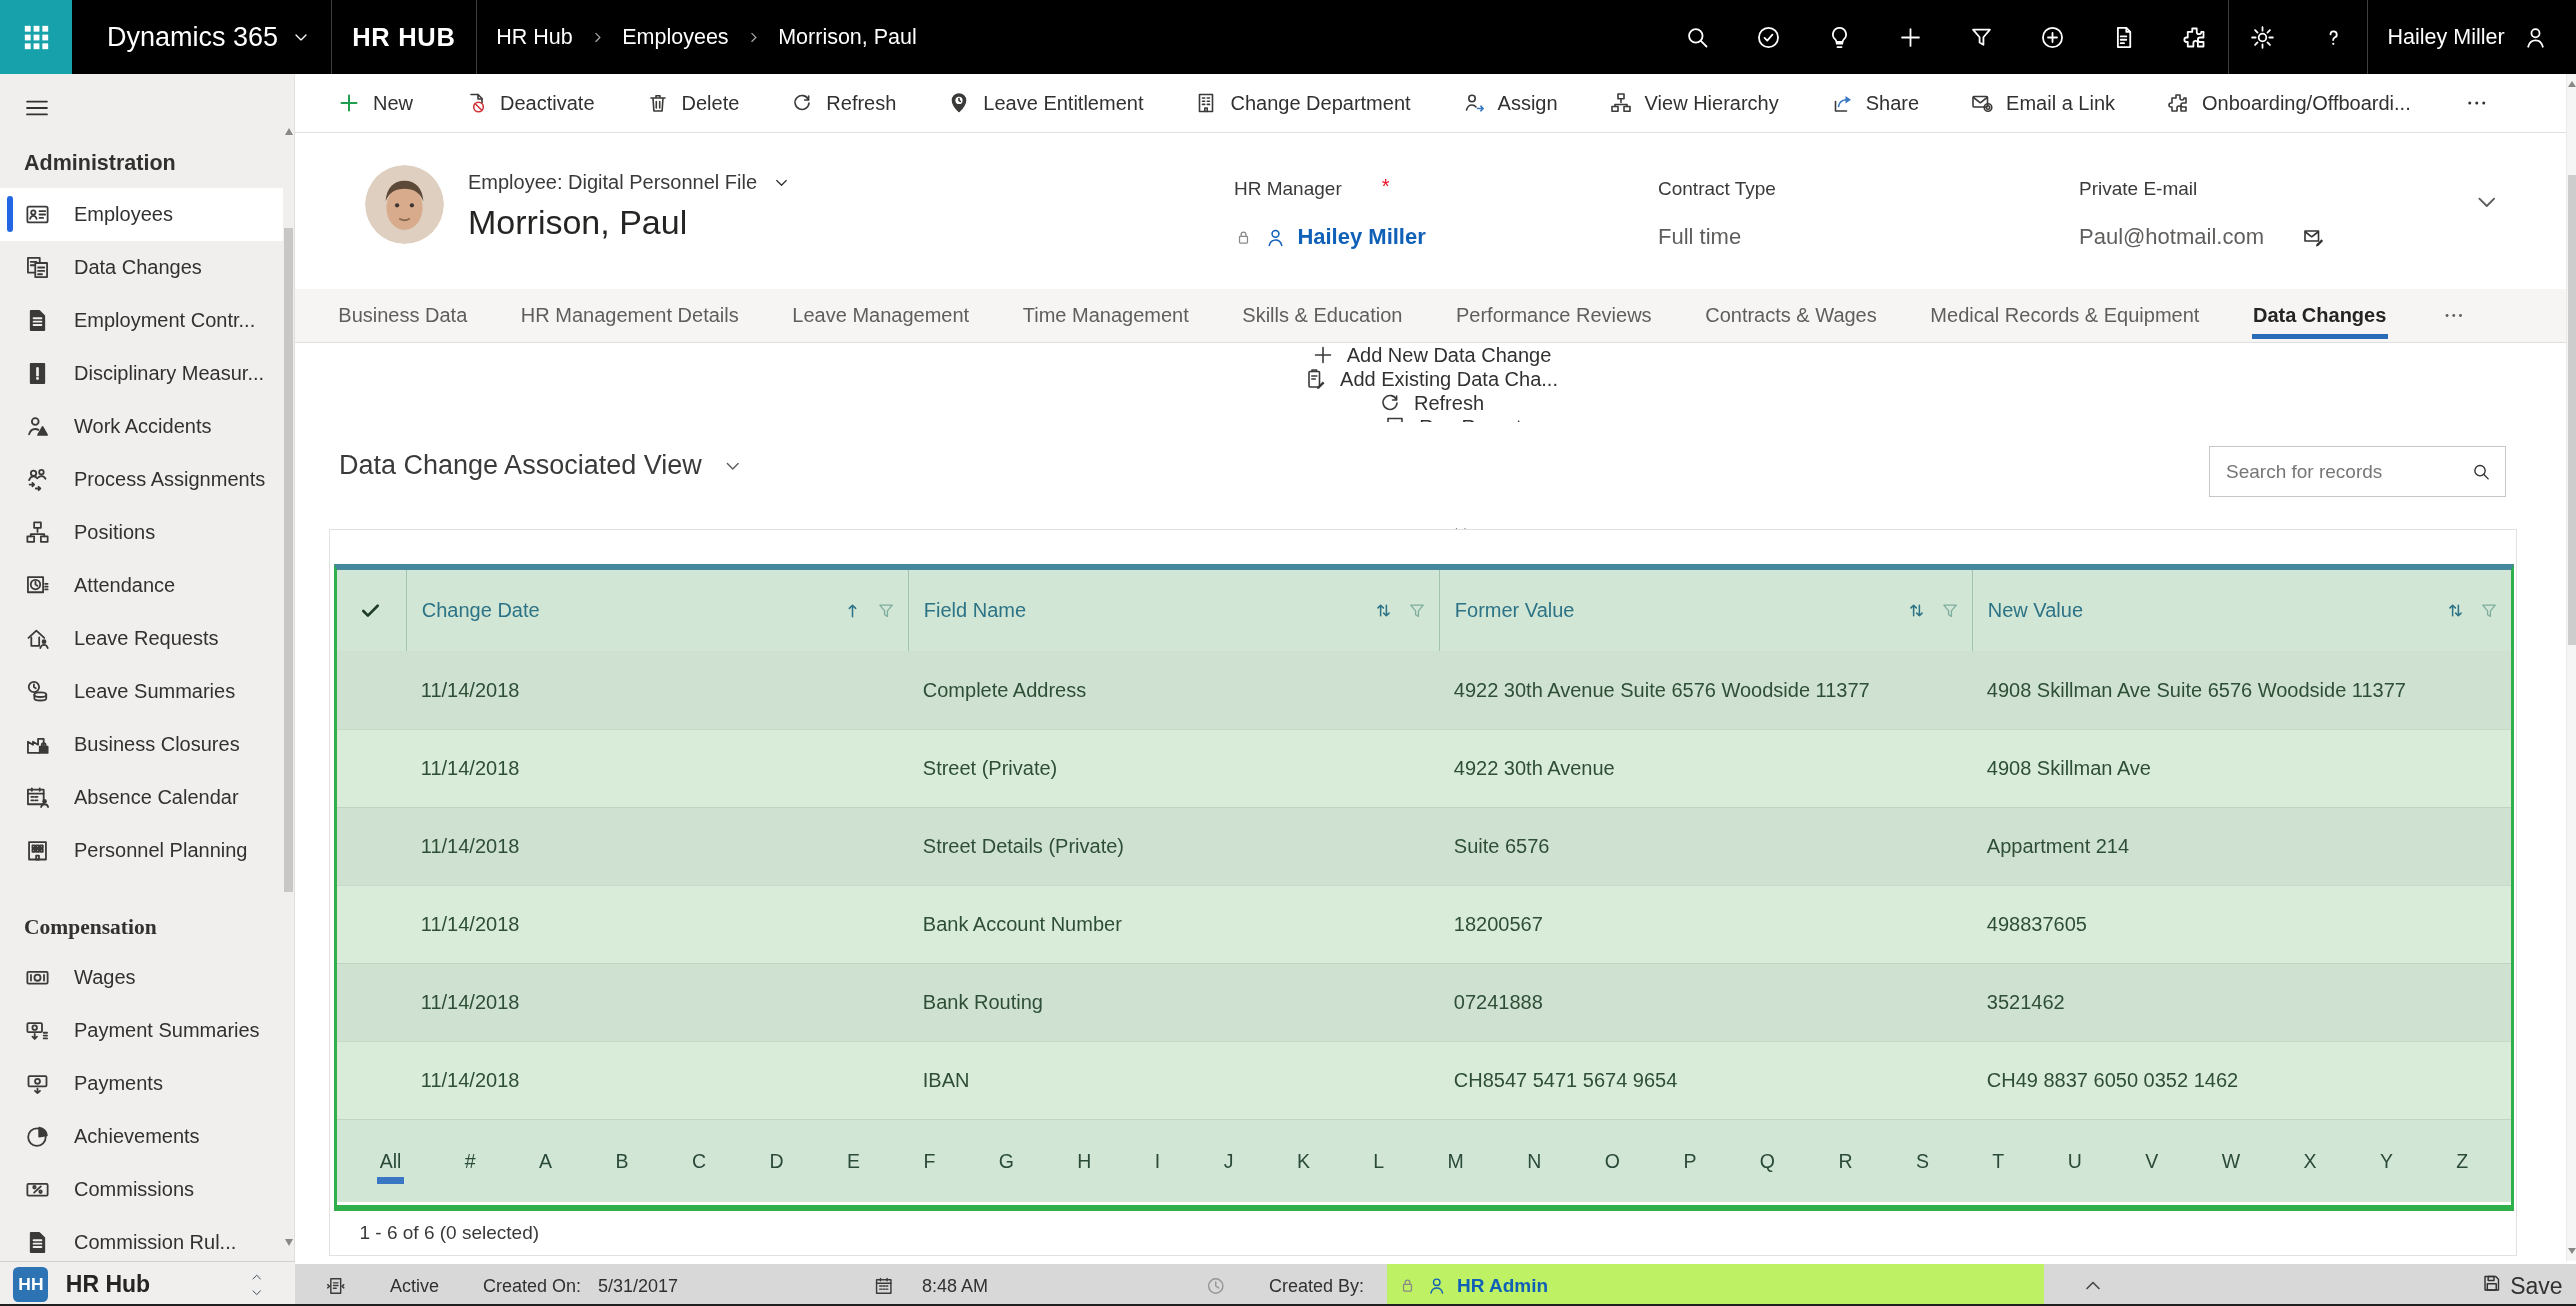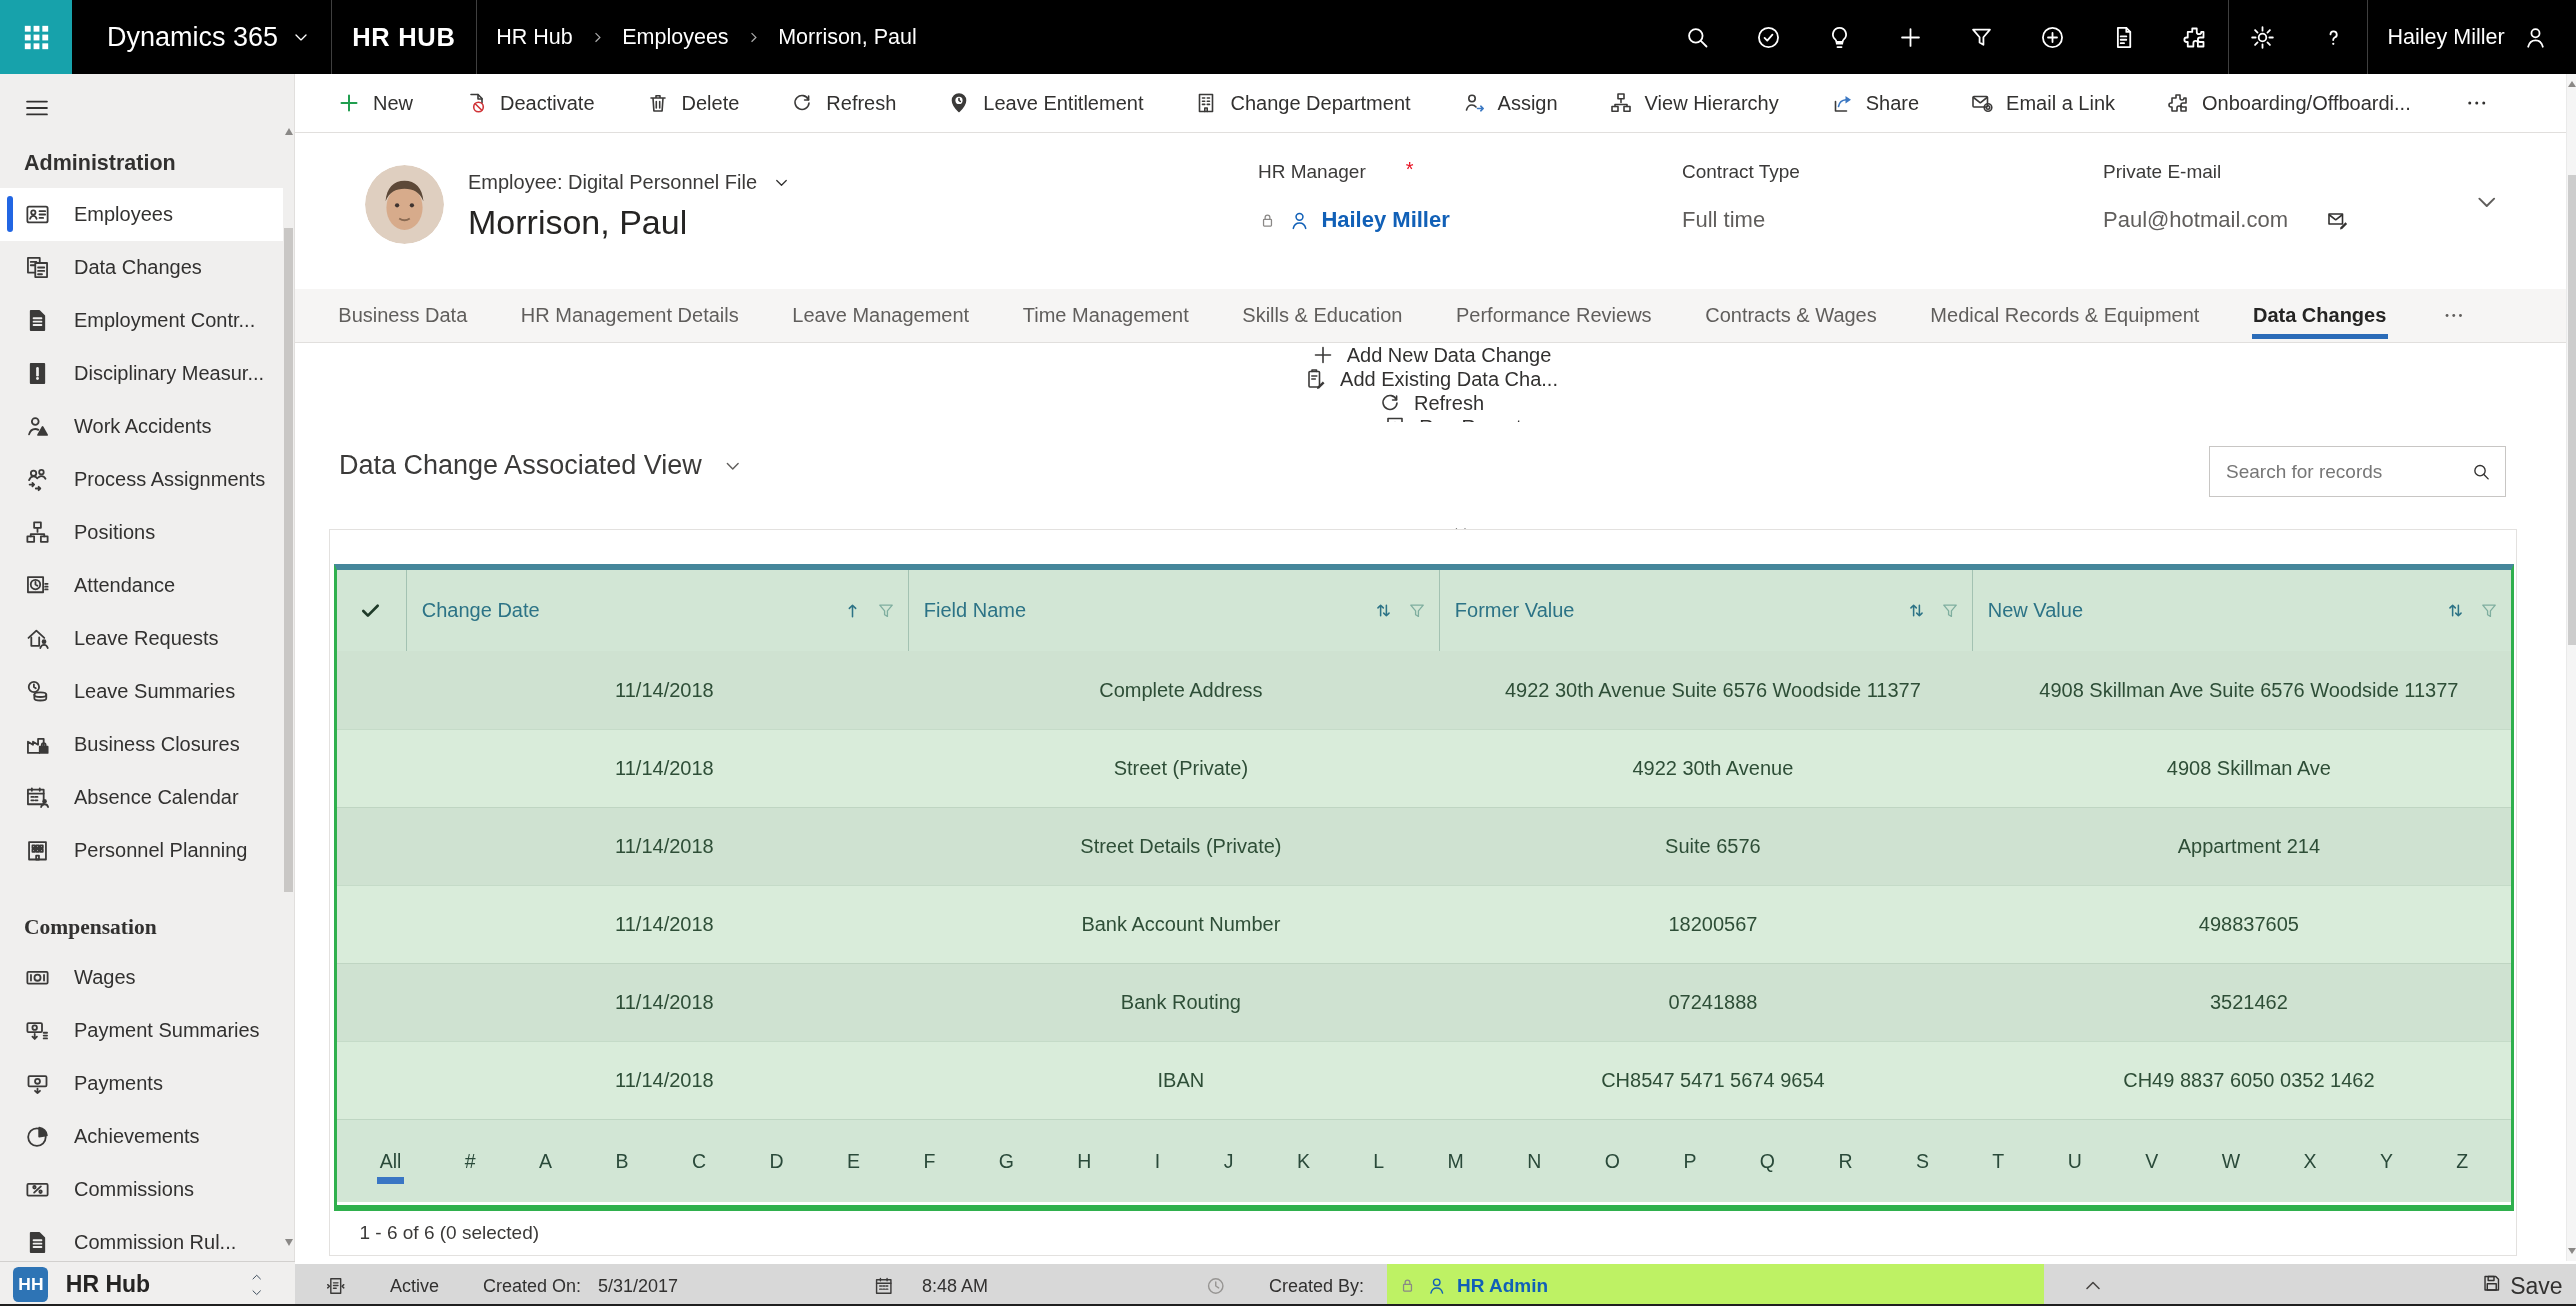--- a/index.html
+++ b/index.html
@@ -56,21 +56,21 @@
   .cmd-item { display:flex; align-items:center; gap:12px; margin-right:51px; font-size:20px; color:#323130; cursor:pointer; white-space:nowrap; }
   .cmd-item .icon { width:24px; height:24px; color:#3b3a39; }
   .cmd-more { width:29.5px; height:24px; color:#323130; cursor:pointer; }
 
   .rec-header { height:156px; position:relative; background:#fff; }
   .avatar { position:absolute; left:70px; top:32px; width:79px; height:79px; border-radius:50%; overflow:hidden; }
   .rec-title { position:absolute; left:173px; top:38px; }
   .form-selector { display:flex; align-items:center; gap:14.8px; font-size:20px; color:#3b3a39; cursor:pointer; }
   .form-selector .icon { width:19px; height:19px; color:#323130; }
   .rec-name { font-size:34px; color:#252423; margin-top:9.4px; }
-  .fld { position:absolute; top:28px;margin-left:24px; }
+  .fld { position:absolute; top:45px; }
   .fld-label { font-size:19px; color:#3b3a39; display:flex; align-items:flex-start; }
   .req { color:var(--required_red); margin-left:40px; font-size:20px; line-height:17.4px; }
   .fld-value { margin-top:24px; display:flex; align-items:center; gap:10.7px; font-size:22px; }
   .lookup-link { color:var(--accent_blue); font-weight:600; cursor:pointer; }
   .muted { color:#605e5c; }
   .mini-icon { width:19px; height:19px; color:#8a8886; }
   .mini-icon.blue { color:var(--accent_blue); width:23px; height:23px; }
   .mini-icon.dark { color:#323130; width:24px; height:24px; }
   .hdr-collapse { position:absolute; right:75px; top:54px; width:29.5px; height:29.5px; color:#605e5c; cursor:pointer; }
 
@@ -88,21 +88,21 @@
 
   .view-row { height:102px; position:relative; background:#fff; }
   .view-title { position:absolute; left:44px; top:28px; font-size:27px; color:#3b3a39; display:flex; align-items:center; gap:20px; cursor:pointer; }
   .view-title .icon { width:21.5px; height:21.5px; color:#605e5c; }
   .search-box { position:absolute; right:70px; top:24px; width:297px; height:51px; border:1.3px solid #c8c6c4; background:#fff; display:flex; align-items:center; padding:0 13.4px 0 16px; }
   .search-box input { border:none; outline:none; flex:1; font-size:19px; color:#323130; font-family:inherit; background:transparent; }
   .search-box input::placeholder { color:#767676; }
   .search-box .icon { width:24px; height:24px; color:#323130; }
 
   
-  .grid-card { position:relative; margin:5.4px 0 0 34px; width:2188px; height:727px; background:#fff; border:0.7px solid #e3e1df;text-align:center; }
+  .grid-card { position:relative; margin:5.4px 0 0 34px; width:2188px; height:727px; background:#fff; border:0.7px solid #e3e1df; }
   .grid { position:absolute; left:4px; top:40px; width:2180px; }
   .ghr { display:flex; height:81px; background:var(--grid_header_bg); align-items:stretch; }
   .gh { display:flex; align-items:center; justify-content:space-between; padding:0 12px 0 14.8px; border-left:0.7px solid #a3c2b2; color:var(--grid_header_text); font-size:20px; }
   .gh.first { border-left:none; justify-content:center; padding:0; color:#1f3b29; }
   .gh .hicons { display:flex; align-items:center; gap:12px; }
   .gh .sort { width:23px; height:23px; color:var(--grid_header_text); }
   .gh .fun { width:20px; height:20px; color:#7fae9f; }
   .gh .chk { width:23px; height:23px; }
   .gr { display:flex; height:78px; align-items:center; font-size:20px; color:var(--grid_cell_text); cursor:pointer; }
   .gr + .gr { border-top:0.7px solid rgba(160,190,165,.35); }

